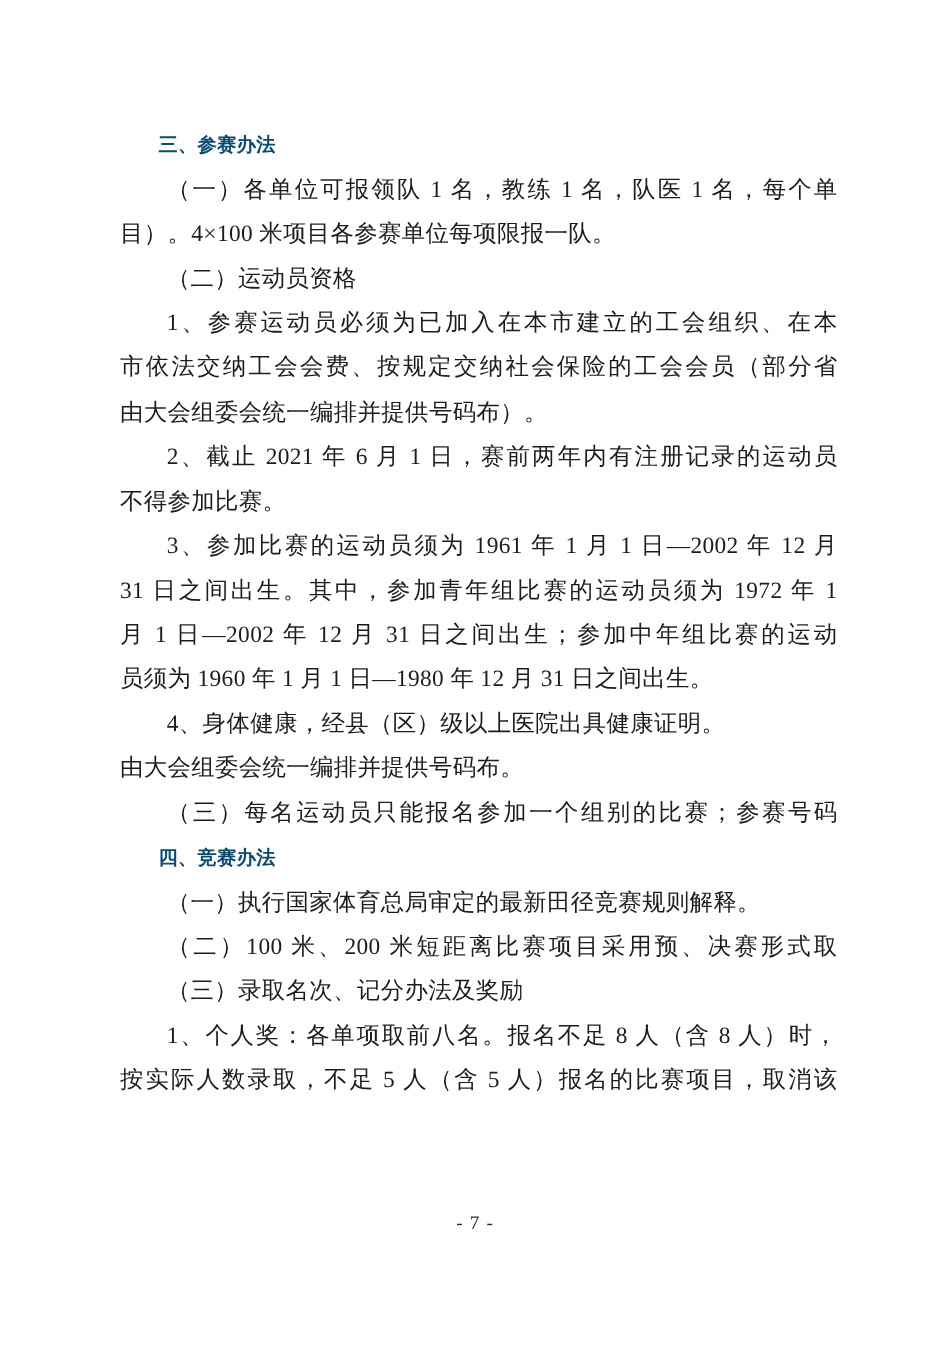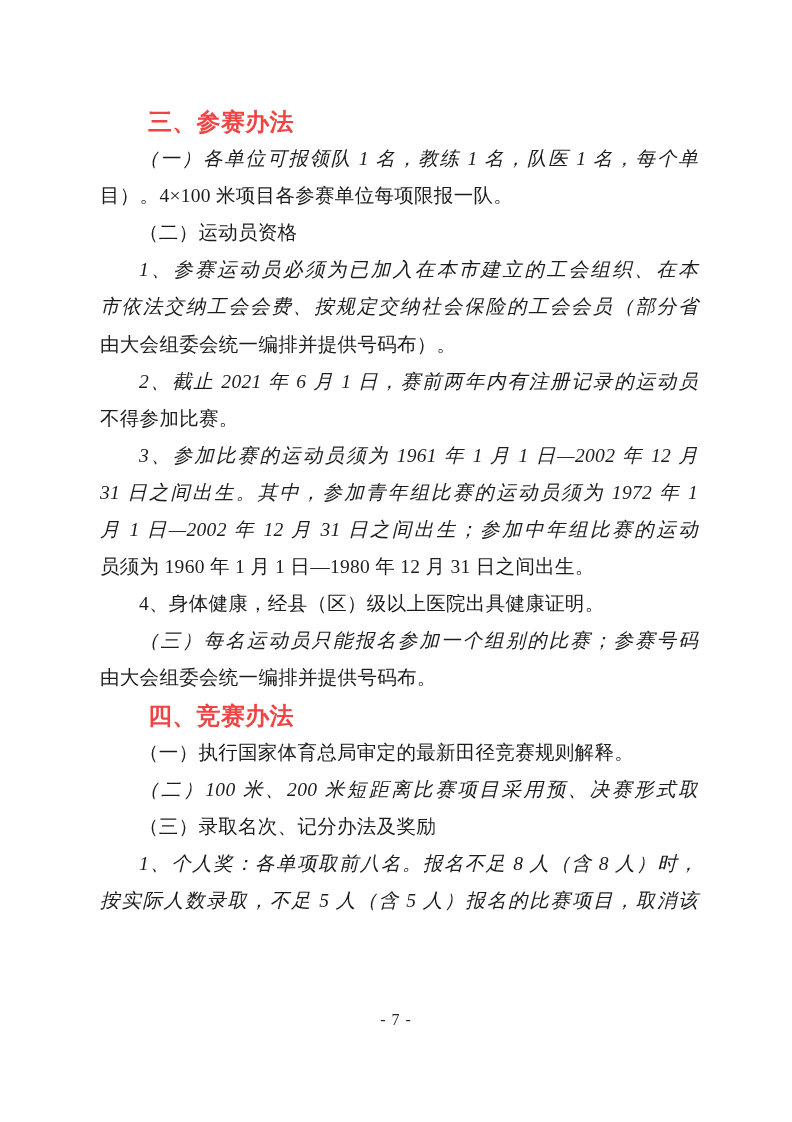--- a/index.html
+++ b/index.html
@@ -30,27 +30,26 @@
     line-height: 37.1px;
     color: #1c1c1c;
     letter-spacing: 0.3px;
   }
   .line.indent {
     text-indent: 2em;
   }
   .line.justify {
     text-align: justify;
     text-align-last: justify;
-    font-style: italic;
   }
   .line.heading {
     font-family: "Liberation Sans", "DejaVu Sans", sans-serif;
     font-weight: 700;
-    color: #ef4444;
-    font-size: 24px;
+    color: #0c4a6e;
+    font-size: 16px;
   }
   .page-footer {
     position: absolute;
     top: 1008px;
     left: 0;
     width: 792px;
     text-align: center;
     font-size: 16px;
     line-height: 24px;
     color: #24292e;
@@ -70,22 +69,22 @@
       <div class="line indent justify">1、参赛运动员必须为已加入在本市建立的工会组织、在本</div>
       <div class="line justify">市依法交纳工会会费、按规定交纳社会保险的工会会员（部分省</div>
       <div class="line">由大会组委会统一编排并提供号码布）。</div>
       <div class="line indent justify">2、截止 2021 年 6 月 1 日，赛前两年内有注册记录的运动员</div>
       <div class="line">不得参加比赛。</div>
       <div class="line indent justify">3、参加比赛的运动员须为 1961 年 1 月 1 日—2002 年 12 月</div>
       <div class="line justify">31 日之间出生。其中，参加青年组比赛的运动员须为 1972 年 1</div>
       <div class="line justify">月 1 日—2002 年 12 月 31 日之间出生；参加中年组比赛的运动</div>
       <div class="line">员须为 1960 年 1 月 1 日—1980 年 12 月 31 日之间出生。</div>
       <div class="line indent">4、身体健康，经县（区）级以上医院出具健康证明。</div>
+      <div class="line">由大会组委会统一编排并提供号码布。</div>
       <div class="line indent justify">（三）每名运动员只能报名参加一个组别的比赛；参赛号码</div>
-      <div class="line">由大会组委会统一编排并提供号码布。</div>
       <div class="line heading indent">四、竞赛办法</div>
       <div class="line indent">（一）执行国家体育总局审定的最新田径竞赛规则解释。</div>
       <div class="line indent justify">（二）100 米、200 米短距离比赛项目采用预、决赛形式取</div>
       <div class="line indent">（三）录取名次、记分办法及奖励</div>
       <div class="line indent justify">1、个人奖：各单项取前八名。报名不足 8 人（含 8 人）时，</div>
       <div class="line justify">按实际人数录取，不足 5 人（含 5 人）报名的比赛项目，取消该</div>
     </main>
   <footer class="page-footer">- 7 -</footer>
 </div>
 

